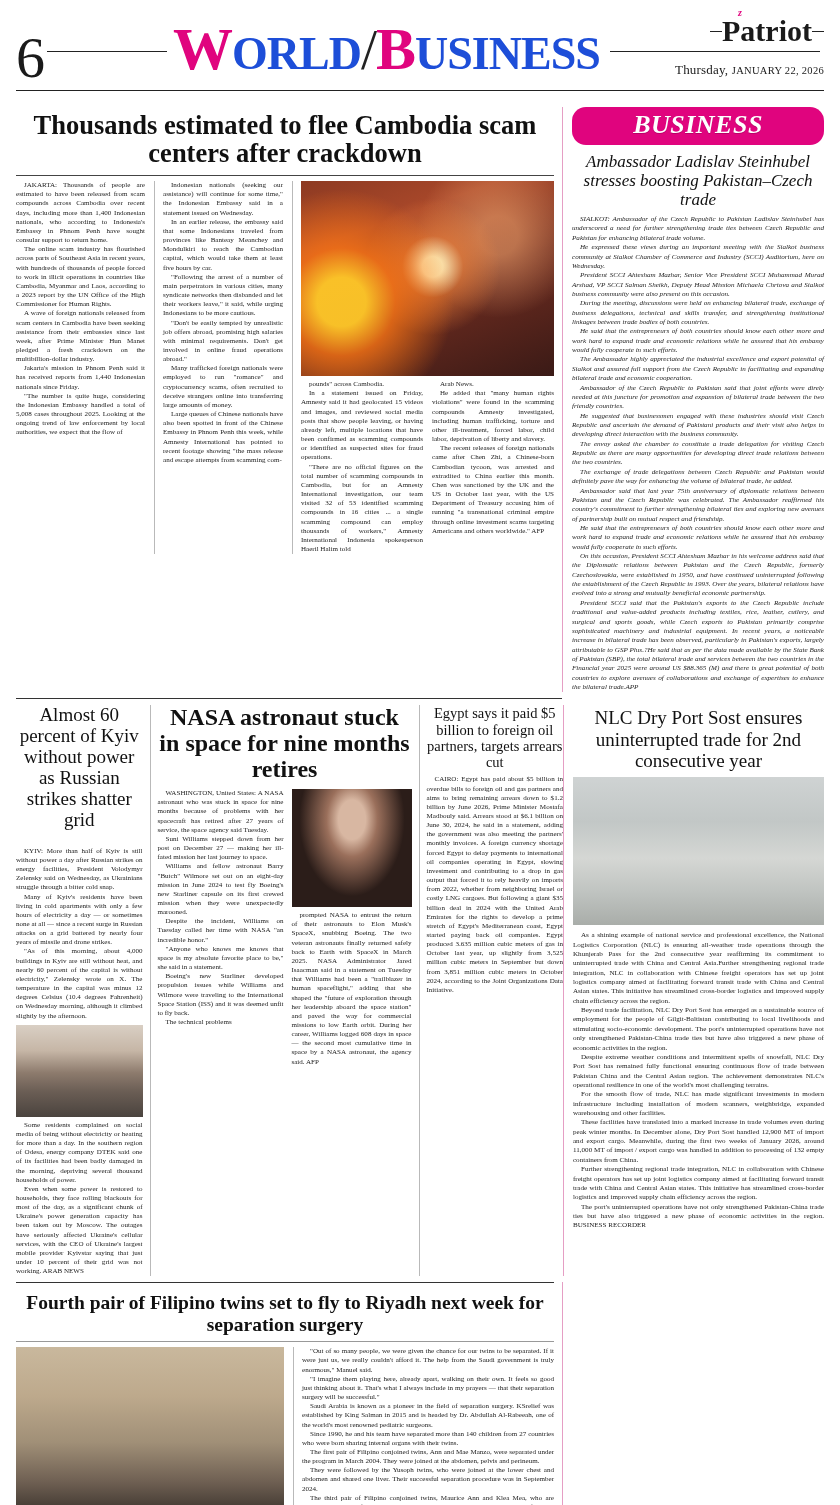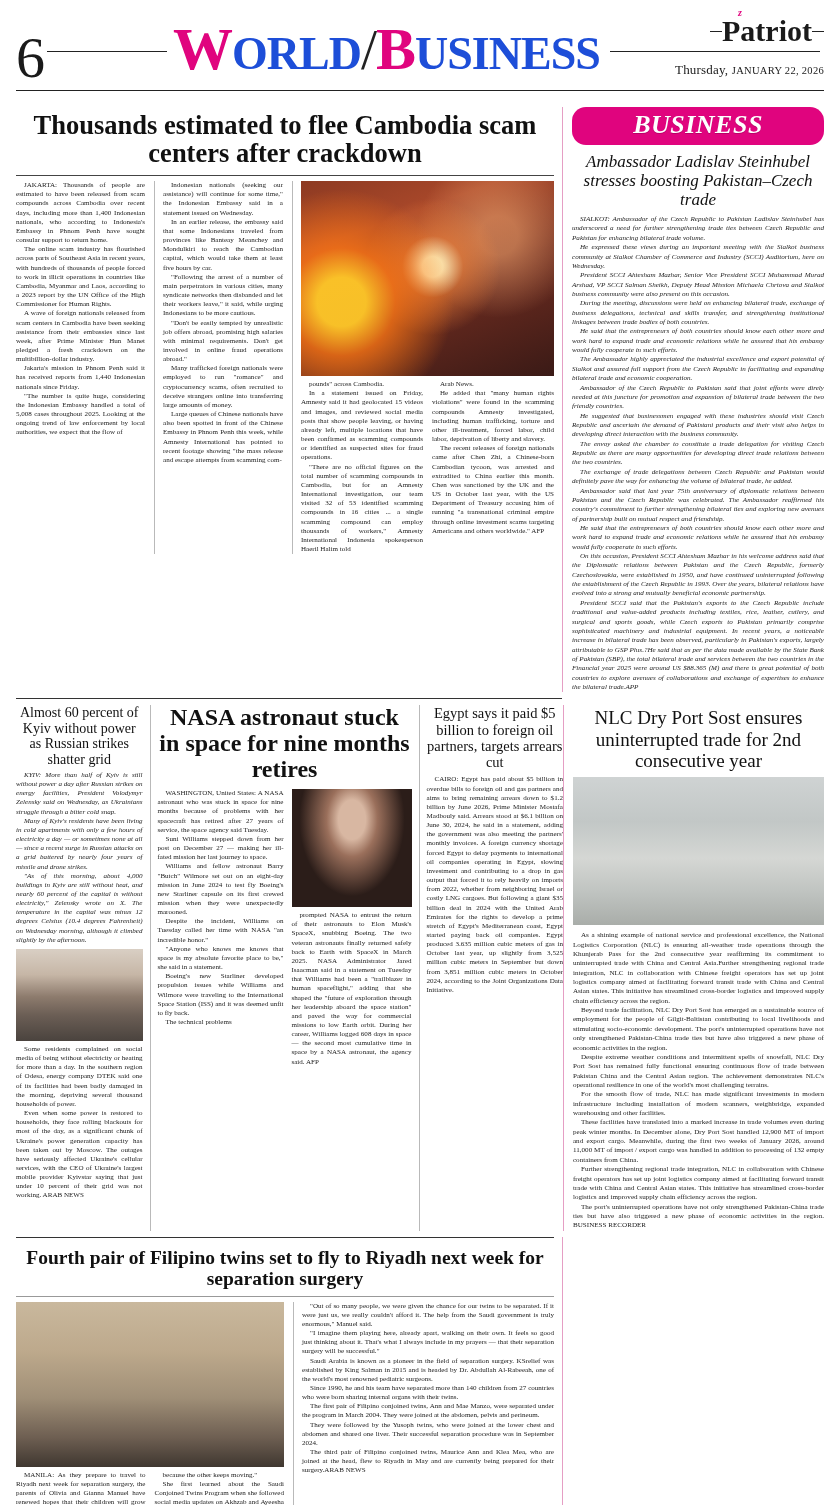--- a/index.html
+++ b/index.html
@@ -81,21 +81,21 @@
   .lead-col { width:129px; }
   .lead-col.wide { width:auto; flex:1; }
 
   
   .midwrap { display:flex; margin-top:6px; }
   .mid-a { width:134px; padding-right:7px; }
   .mid-b { width:270px; padding:0 7px; }
   .mid-c { width:145px; padding-left:7px; }
   .mid-right { width:262px; padding-left:9px; }
 
-  .hl-kyiv { font-size:14px; font-weight:400; line-height:1.1; }
+  .hl-kyiv { font-size:19px; font-weight:400; line-height:1.1; }
   .hl-nasa { font-size:24px; line-height:1.08; }
   .hl-egypt { font-size:14.5px; font-weight:400; line-height:1.12; }
   .hl-nlc { font-size:19px; font-weight:400; line-height:1.12; }
 
   
   .botwrap { display:flex; margin-top:6px; }
   .bot-left { width:546px; padding-right:8px; }
   .bot-right { width:262px; padding-left:9px; }
   .hl-twins { font-size:19.5px; line-height:1.1; padding:4px 10px 6px 10px; }
 </style>
@@ -189,21 +189,21 @@
       </div>
     </div>
   </div>
 
   <div class="hrule" style="margin-top:6px;width:546px;"></div>
 
   <div class="midwrap">
 
     <div class="mid-a">
       <div class="hl hl-kyiv">Almost 60 percent of Kyiv without power as Russian strikes shatter grid</div>
-      <div class="body" style="margin-top:4px;font-style:italic;">
+      <div class="body" style="margin-top:16px;">
         <p>KYIV: More than half of Kyiv is still without power a day after Russian strikes on energy facilities, President Volodymyr Zelensky said on Wednesday, as Ukrainians struggle through a bitter cold snap.</p>
         <p>Many of Kyiv's residents have been living in cold apartments with only a few hours of electricity a day — or sometimes none at all — since a recent surge in Russian attacks on a grid battered by nearly four years of missile and drone strikes.</p>
         <p>"As of this morning, about 4,000 buildings in Kyiv are still without heat, and nearly 60 percent of the capital is without electricity," Zelensky wrote on X. The temperature in the capital was minus 12 degrees Celsius (10.4 degrees Fahrenheit) on Wednesday morning, although it climbed slightly by the afternoon.</p>
       </div>
       <div class="photo ph-kyiv" style="height:92px;margin:4px 0 4px 0;">
           <div class="ph-inner"></div>
         </div>
       <div class="body">
         <p>Some residents complained on social media of being without electricity or heating for more than a day. In the southern region of Odesa, energy company DTEK said one of its facilities had been badly damaged in the morning, depriving several thousand households of power.</p>
         <p>Even when some power is restored to households, they face rolling blackouts for most of the day, as a significant chunk of Ukraine's power generation capacity has been taken out by Moscow. The outages have seriously affected Ukraine's cellular services, with the CEO of Ukraine's largest mobile provider Kyivstar saying that just under 10 percent of their grid was not working. ARAB NEWS</p>

